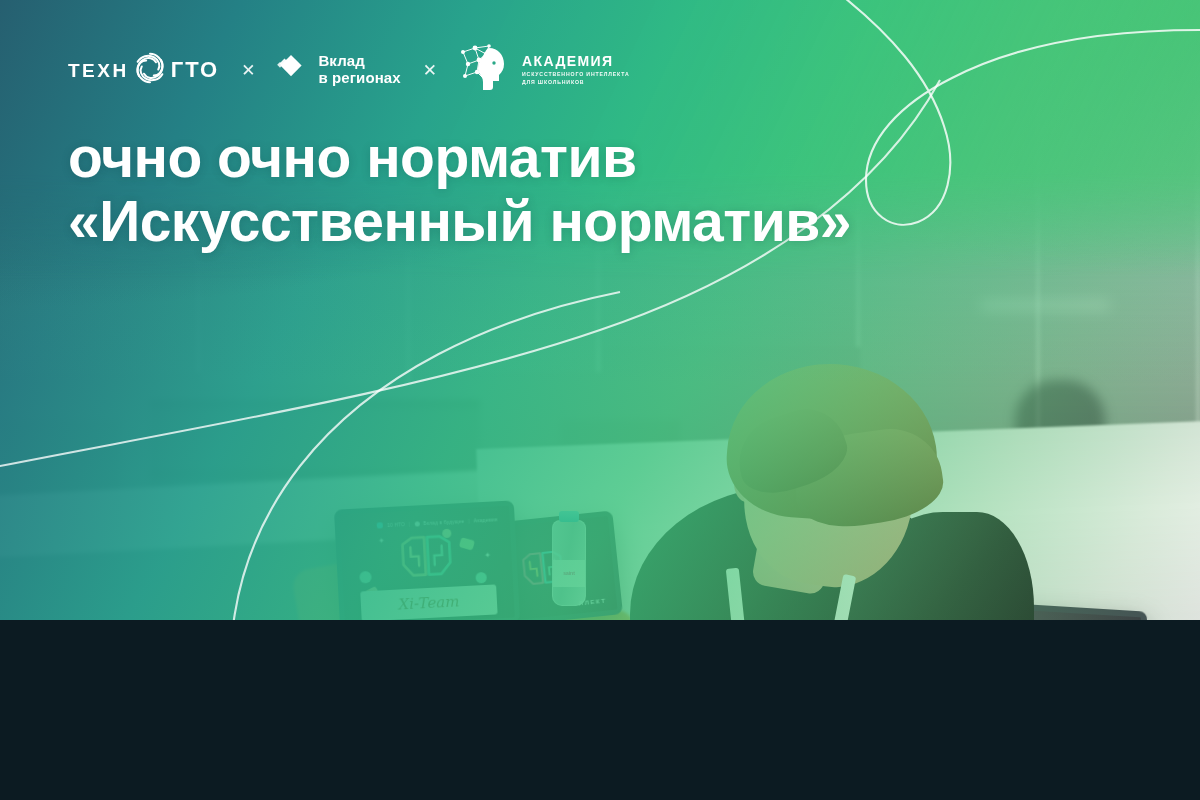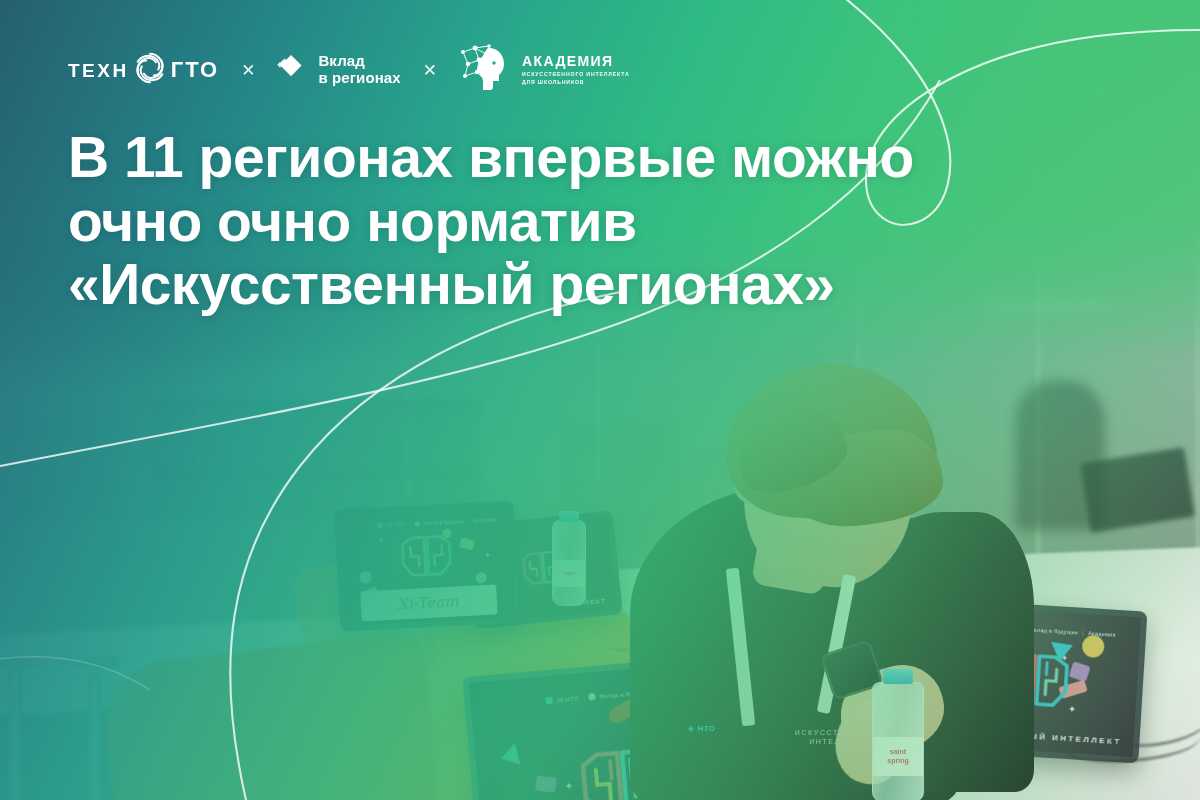--- a/index.html
+++ b/index.html
@@ -6,21 +6,21 @@
   * { margin:0; padding:0; box-sizing:border-box; }
   html, body {
     width:1200px; height:800px;
     overflow:hidden;
     background:#0c1b22;
     font-family:"Liberation Sans","DejaVu Sans",sans-serif;
   }
 
   #poster {
     position:relative;
-    width:1200px; height:800px;
+    width:1200px; height:620px;
     overflow:hidden;
     background:#6d28d9;
   }
 
   
   .photo {
     position:absolute; inset:0;
     overflow:hidden;
     background:#8c8f86;
   }
@@ -671,18 +671,17 @@
       </span>
       <span class="ai-text">
         <div class="ai-title">АКАДЕМИЯ</div>
         <div class="ai-sub1">искусственного интеллекта</div>
         <div class="ai-sub2">для школьников</div>
       </span>
     </div>
   </div>
 
   <h1 class="headline">
-    <span class="ln">В 11 регионах впервые можно</span>
     <span class="ln">очно очно норматив</span>
-    <span class="ln">«Искусственный регионах»</span>
+    <span class="ln">«Искусственный норматив»</span>
   </h1>
 
 </div>
 
 </body></html>

